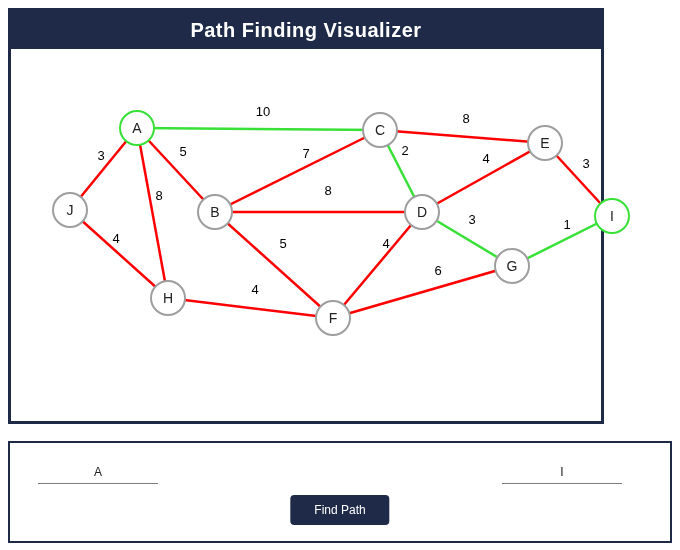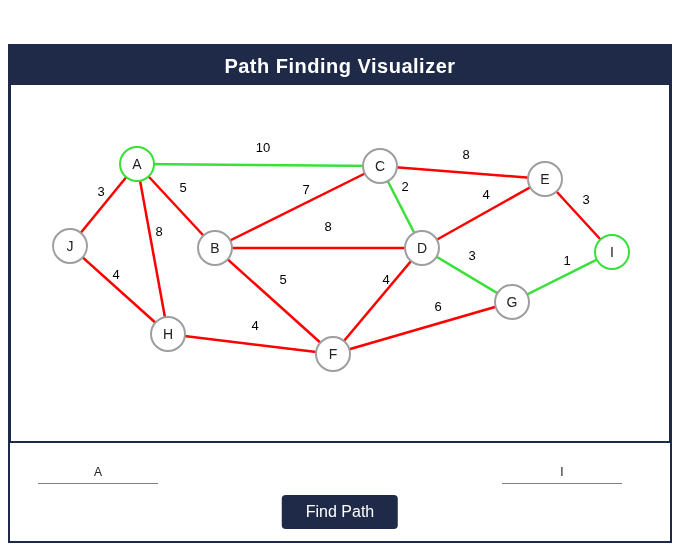--- a/index.html
+++ b/index.html
@@ -1,32 +1,32 @@
 <!DOCTYPE html>
 <html><head>
 <meta charset="utf-8">
 <style>
   html,body{margin:0;padding:0;background:#ffffff;width:680px;height:550px;
     font-family:"Liberation Sans",sans-serif;overflow:hidden;}
-  .main-panel{position:absolute;left:8px;top:8px;width:664px;height:416px;
-    border:3px solid #1e2a47;box-sizing:border-box;background:#fff;margin-top:36px;}
+  .main-panel{position:absolute;left:8px;top:8px;width:596px;height:416px;
+    border:3px solid #1e2a47;box-sizing:border-box;background:#fff;}
   .app-header{height:38px;background:#1e2a47;display:flex;align-items:center;justify-content:center;}
   .app-title{color:#ffffff;font-size:20px;font-weight:bold;letter-spacing:.5px;}
   .graph-area{width:658px;height:372px;display:block;}
   .controls-panel{position:absolute;left:8px;top:441px;width:664px;height:102px;
     border:2px solid #1e2a47;box-sizing:border-box;background:#fff;}
   .field{position:absolute;top:18px;width:120px;}
   .field input{width:100%;border:none;border-bottom:1px solid #808080;outline:none;
     text-align:center;font-size:12px;padding:4px 0;color:#222;background:transparent;
     font-family:"Liberation Sans",sans-serif;}
   .field-start{left:28px;}
   .field-end{right:48px;}
   .find-btn{position:absolute;left:50%;transform:translateX(-50%);top:52px;
     background:#1e2a47;color:#fff;border:none;border-radius:4px;
-    padding:8px 24px;font-size:16px;cursor:pointer;font-family:"Liberation Sans",sans-serif;}
+    padding:8px 24px;font-size:12px;cursor:pointer;font-family:"Liberation Sans",sans-serif;}
   svg text{font-family:"Liberation Sans",sans-serif;}
 </style>
 </head>
 <body>
 
 <div class="main-panel" style="border-color: rgb(30, 42, 71);">
   <div class="app-header" style="background: rgb(30, 42, 71);">
     <span class="app-title">Path Finding Visualizer</span>
   </div>
   <svg class="graph-area" viewBox="0 0 658 372" xmlns="http://www.w3.org/2000/svg">

